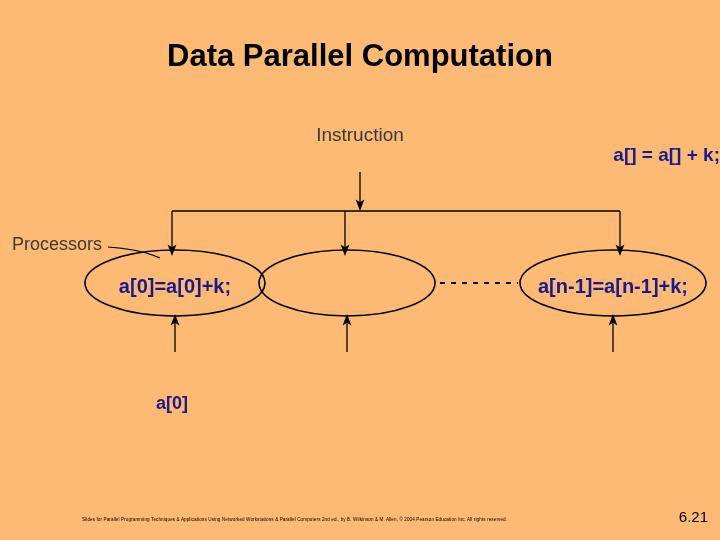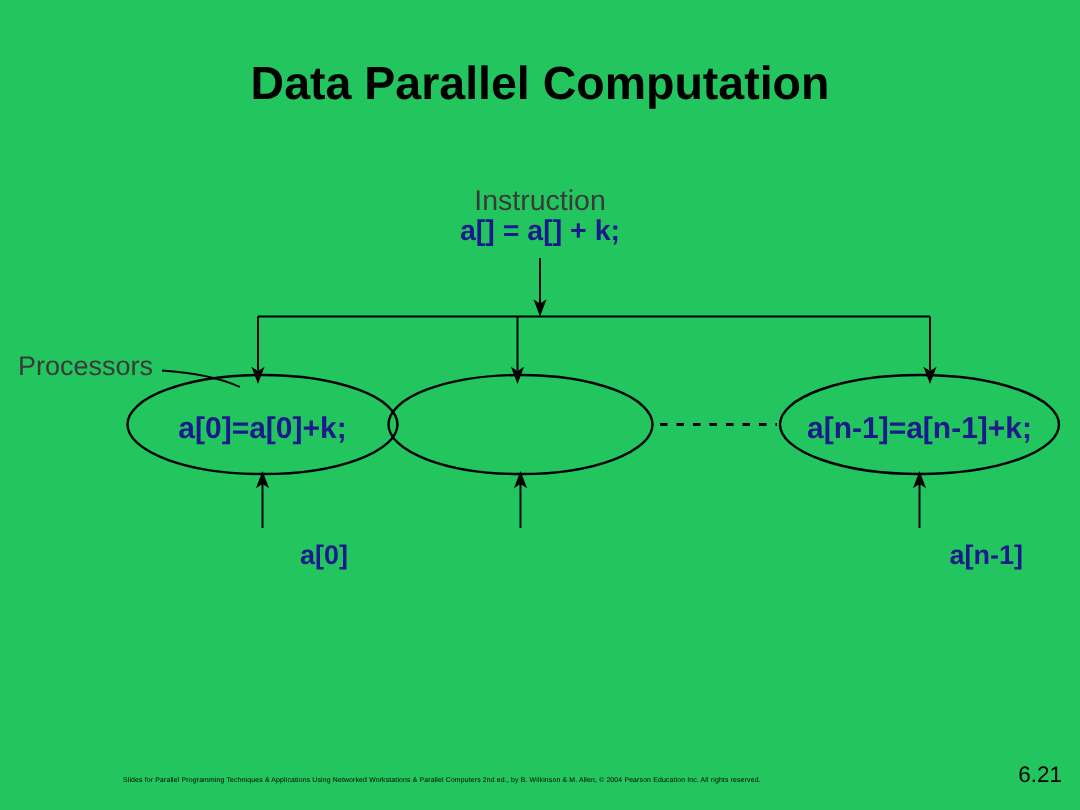--- a/index.html
+++ b/index.html
@@ -12,21 +12,21 @@
     height: 540px;
     position: relative;
     overflow: hidden;
     font-family: "Liberation Sans", sans-serif;
     background: #ffffff;
   }
 
   #slide {
     position: absolute;
     inset: 0;
-    background: #22c55e;
+    background: #fdba74;
   }
 
   
   .slide-title {
     position: absolute;
     left: 0;
     right: 0;
     top: 38px;
     text-align: center;
     font-size: 31px;
@@ -64,21 +64,21 @@
     width: 720px;
     text-align: center;
     font-size: 19px;
     color: #3a3a3a;
     font-weight: normal;
   }
   .instr-code {
     top: 144px;
     left: 0;
     width: 720px;
-    text-align: center;
+    text-align: right;
     font-size: 19px;
     font-weight: bold;
     color: #1a1a8c;
   }
 
   .processors-label {
     top: 234px;
     left: 12px;
     font-size: 18px;
     color: #3a3a3a;
@@ -91,21 +91,22 @@
     text-align: center;
   }
   .node-0 { top: 275px; left: 86px;  width: 178px; }
   .node-1 { top: 275px; left: 258px; width: 178px; }
   .node-2 { top: 275px; left: 518px; width: 190px; }
 
   .var-text {
     font-size: 18px;
     font-weight: bold;
     color: #1a1a8c;
-    text-align: right;
+    text-align: center;
+    margin-top: 33px;
   }
   .var-0 { top: 360px; left: 112px; width: 120px; }
   .var-1 { top: 360px; left: 284px; width: 120px; }
   .var-2 { top: 360px; left: 552px; width: 130px; }
 
   
   .footer-credit {
     position: absolute;
     left: 82px;
     top: 517px;
@@ -185,19 +186,18 @@
 
     <div class="dtext instr-label">Instruction</div>
     <div class="dtext instr-code">a[] = a[] + k;</div>
 
     <div class="dtext processors-label">Processors</div>
 
     <div class="dtext node-text node-0">a[0]=a[0]+k;</div>
     <div class="dtext node-text node-2">a[n-1]=a[n-1]+k;</div>
 
     <div class="dtext var-text var-0">a[0]</div>
-    <div class="dtext var-text var-2">a[n-1]</div>
   </div>
 
   <div class="footer-credit">Slides for Parallel Programming Techniques &amp; Applications Using Networked Workstations &amp; Parallel Computers 2nd ed., by B. Wilkinson &amp; M. Allen, © 2004 Pearson Education Inc. All rights reserved.</div>
   <div class="footer-pagenum">6.21</div>
 
 </div>
 
 </body></html>

